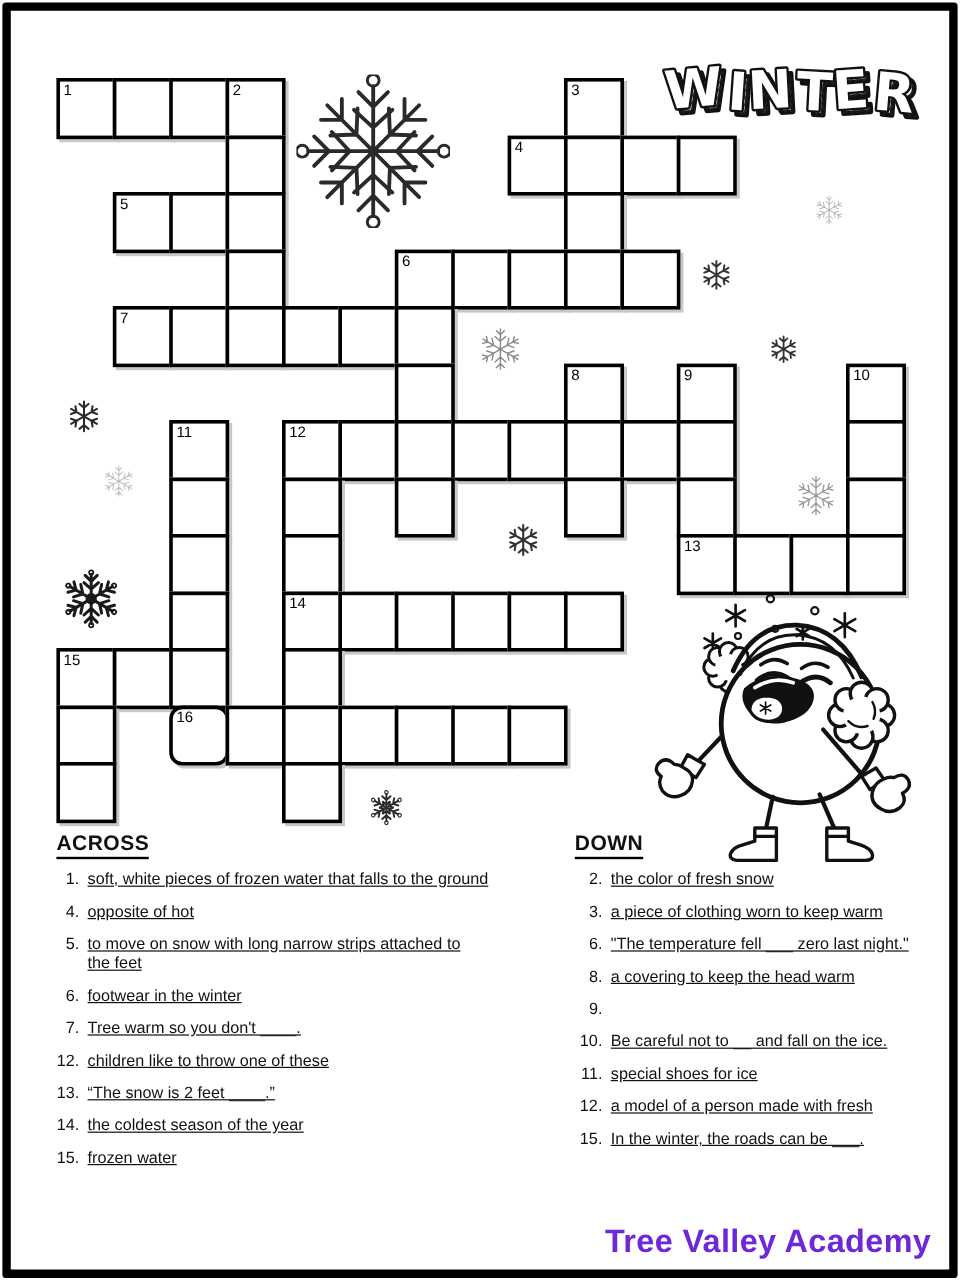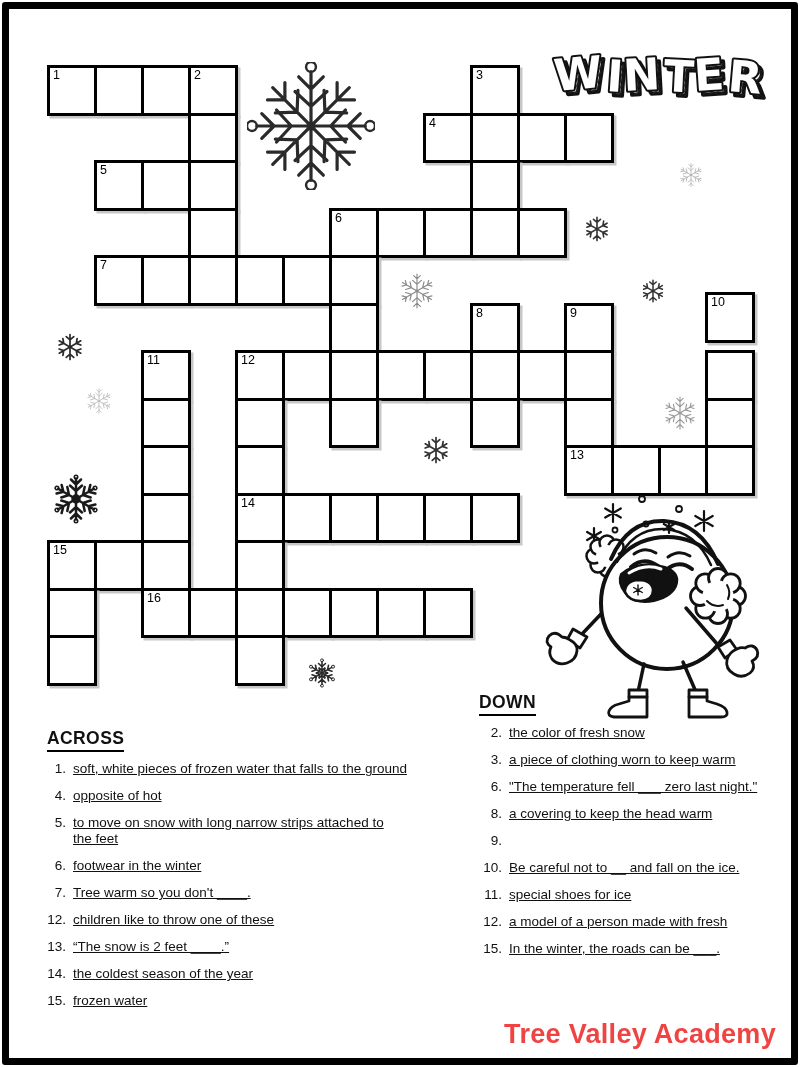--- a/index.html
+++ b/index.html
@@ -16,21 +16,21 @@
 
   
   #title-svg{position:absolute;left:544px;top:42px;width:230px;height:66px;}
   .title-shadow,.title-main{font-family:"DejaVu Sans",sans-serif;font-weight:bold;
         font-size:44px;letter-spacing:2px;text-anchor:middle;stroke-linejoin:round;paint-order:stroke;}
   .title-shadow{fill:url(#hatch);stroke:#111;stroke-width:4px;}
   .title-main{fill:#fff;stroke:#111;stroke-width:4px;}
 
   
   .clue-col{position:absolute;top:692px;}
-  #across-col{left:40px;width:400px;margin-top:36px;}
+  #across-col{left:40px;width:400px;}
   #down-col{left:472px;width:308px;}
   .clue-head{display:inline-block;margin:0 0 9px 7px;font-size:17.5px;font-weight:bold;
         letter-spacing:.4px;border-bottom:2.5px solid #000;padding-bottom:1px;}
   ol.clues{list-style:none;margin:0;padding:0;}
   ol.clues li{display:flex;margin-bottom:11px;font-size:13.5px;line-height:16px;}
   ol.clues .num{flex:none;text-align:right;margin-right:7px;}
   #across-col .num{width:26px;}
   #down-col .num{width:30px;}
   ol.clues .txt{white-space:pre-line;text-decoration:underline;}
 
@@ -365,21 +365,21 @@
       <div class="cell" style="left: 235px; top: 255px;"></div>
       <div class="cell" style="left: 282px; top: 255px;"></div>
       <div class="cell" style="left: 329px; top: 255px;"></div>
       <div class="cell" style="left: 329px; top: 302.5px;"></div>
       <div class="cell" style="left: 470px; top: 302.5px;">
         <span class="cellnum">8</span>
       </div>
       <div class="cell" style="left: 564px; top: 302.5px;">
         <span class="cellnum">9</span>
       </div>
-      <div class="cell" style="left: 705px; top: 292px; padding-left: 12px;">
+      <div class="cell" style="left: 705px; top: 303px; padding-left: 12px;">
         <span class="cellnum">10</span>
       </div>
       <div class="cell" style="left: 141px; top: 350px;">
         <span class="cellnum">11</span>
       </div>
       <div class="cell" style="left: 235px; top: 350px;">
         <span class="cellnum">12</span>
       </div>
       <div class="cell" style="left: 282px; top: 350px;"></div>
       <div class="cell" style="left: 329px; top: 350px;"></div>
@@ -412,21 +412,21 @@
       <div class="cell" style="left: 376px; top: 492.5px;"></div>
       <div class="cell" style="left: 423px; top: 492.5px;"></div>
       <div class="cell" style="left: 470px; top: 492.5px;"></div>
       <div class="cell" style="left: 47px; top: 540px;">
         <span class="cellnum">15</span>
       </div>
       <div class="cell" style="left: 94px; top: 540px;"></div>
       <div class="cell" style="left: 141px; top: 540px;"></div>
       <div class="cell" style="left: 235px; top: 540px;"></div>
       <div class="cell" style="left: 47px; top: 587.5px;"></div>
-      <div class="cell" style="left: 141px; top: 587.5px;">
+      <div class="cell" style="left: 141px; top: 587.5px; border-radius: 11px;">
         <span class="cellnum">16</span>
       </div>
       <div class="cell" style="left: 188px; top: 587.5px;"></div>
       <div class="cell" style="left: 235px; top: 587.5px;"></div>
       <div class="cell" style="left: 282px; top: 587.5px;"></div>
       <div class="cell" style="left: 329px; top: 587.5px;"></div>
       <div class="cell" style="left: 376px; top: 587.5px;"></div>
       <div class="cell" style="left: 423px; top: 587.5px;"></div>
       <div class="cell" style="left: 47px; top: 635px;"></div>
       <div class="cell" style="left: 235px; top: 635px;"></div>
@@ -587,16 +587,16 @@
           <span class="num">12.</span>
           <span class="txt">a model of a person made with fresh</span>
         </li>
         <li>
           <span class="num">15.</span>
           <span class="txt">In the winter, the roads can be ___.</span>
         </li>
       </ol>
   </div>
 
-  <div id="brand" style="color: #ef4444;">Tree Valley Academy</div>
+  <div id="brand" style="color: #6d28d9;">Tree Valley Academy</div>
 
   <div class="frame"></div>
 </div>
 
 </body></html>

